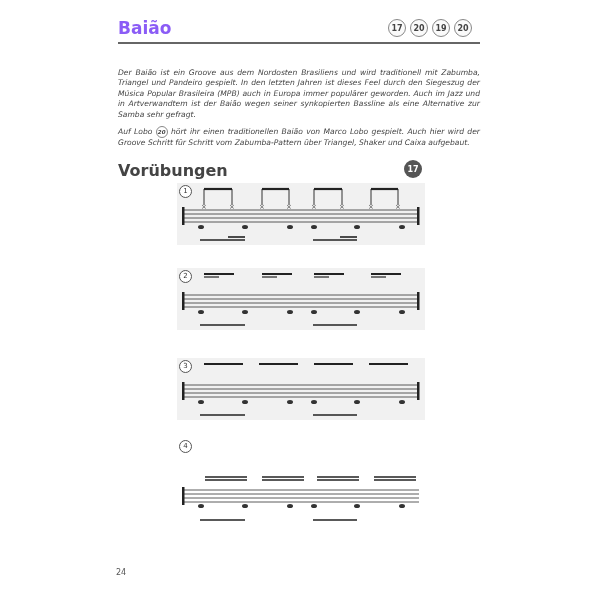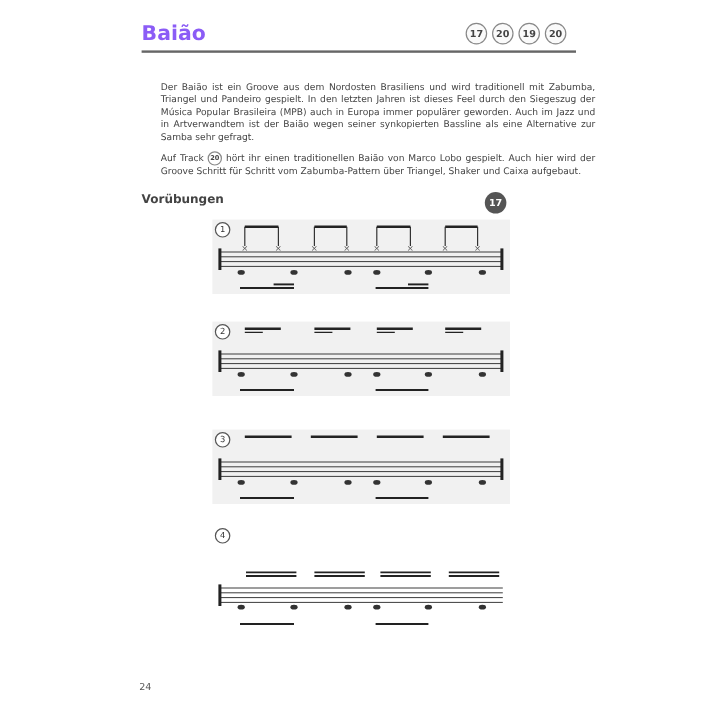--- a/index.html
+++ b/index.html
@@ -4,28 +4,28 @@
 <style>
   html, body { margin:0; padding:0; background:#ffffff; }
   body { width:600px; height:600px; position:relative; overflow:hidden;
          font-family:"DejaVu Sans", sans-serif; color:#333; }
   .title { position:absolute; left:118px; top:18px; font-size:17px; font-weight:bold; color:#8b5cf6; }
   .tracks { position:absolute; right:128px; top:19px; display:flex; gap:4px; }
   .track-badge { width:16px; height:16px; border:1px solid #888; border-radius:50%;
                  font-size:8px; font-weight:bold; color:#444; display:flex; align-items:center;
                  justify-content:center; background:#fafafa; }
   .rule { position:absolute; left:118px; top:42px; width:362px; height:2px; background:#666; }
-  .para { position:absolute; left:134px; width:362px; font-size:7.6px; line-height:10.6px;
-          color:#444; text-align:justify; }
+  .para { position:absolute; left:118px; width:362px; font-size:7.6px; line-height:10.6px;
+          color:#444; text-align:justify;font-style:italic; }
   .p1 { top:60px; }
   .p2 { top:118px; }
   .inline-badge { display:inline-block; width:10px; height:10px; border:1px solid #888;
                   border-radius:50%; font-size:5.5px; text-align:center; line-height:10px;
                   font-weight:bold; vertical-align:middle; }
-  .section { position:absolute; left:118px; top:161px; font-size:10px; font-weight:bold; color:#444; }
+  .section { position:absolute; left:118px; top:161px; font-size:16px; font-weight:bold; color:#444; }
   .sec-badge { position:absolute; left:404px; top:160px; width:18px; height:18px; border-radius:50%;
                background:#555; color:#fff; font-size:8px; font-weight:bold; display:flex;
                align-items:center; justify-content:center; }
   .example { position:absolute; left:177px; width:248px; background:#f1f1f1; }
   .example svg { display:block; }
   .ex-num { position:absolute; left:2px; top:2px; width:11px; height:11px; border:1px solid #555;
             border-radius:50%; font-size:7px; text-align:center; line-height:11px; background:#fff; color:#333;}
   .page-number { position:absolute; left:116px; top:568px; font-size:8px; color:#555; }
 </style>
 </head>
@@ -35,21 +35,21 @@
 <div class="tracks">
   <span class="track-badge">17</span>
   <span class="track-badge">20</span>
   <span class="track-badge">19</span>
   <span class="track-badge">20</span>
 </div>
 <div class="rule"></div>
 
 <p class="para p1">Der Baião ist ein Groove aus dem Nordosten Brasiliens und wird traditionell mit Zabumba, Triangel und Pandeiro gespielt. In den letzten Jahren ist dieses Feel durch den Siegeszug der Música Popular Brasileira (MPB) auch in Europa immer populärer geworden. Auch im Jazz und in Artverwandtem ist der Baião wegen seiner synkopierten Bassline als eine Alternative zur Samba sehr gefragt.</p>
 <p class="para p2">
-  <span>Auf Track</span>
+  <span>Auf Lobo</span>
   <span class="inline-badge">20</span>
   <span>hört ihr einen traditionellen Baião von Marco Lobo gespielt. Auch hier wird der Groove Schritt für Schritt vom Zabumba-Pattern über Triangel, Shaker und Caixa aufgebaut.</span>
 </p>
 
 <div class="section">Vorübungen</div>
 <div class="sec-badge">17</div>
 
 <div class="example" style="top:183px;height:62px;">
   <svg width="248" height="62">
     <g stroke="#333" stroke-width="0.8" fill="none">

